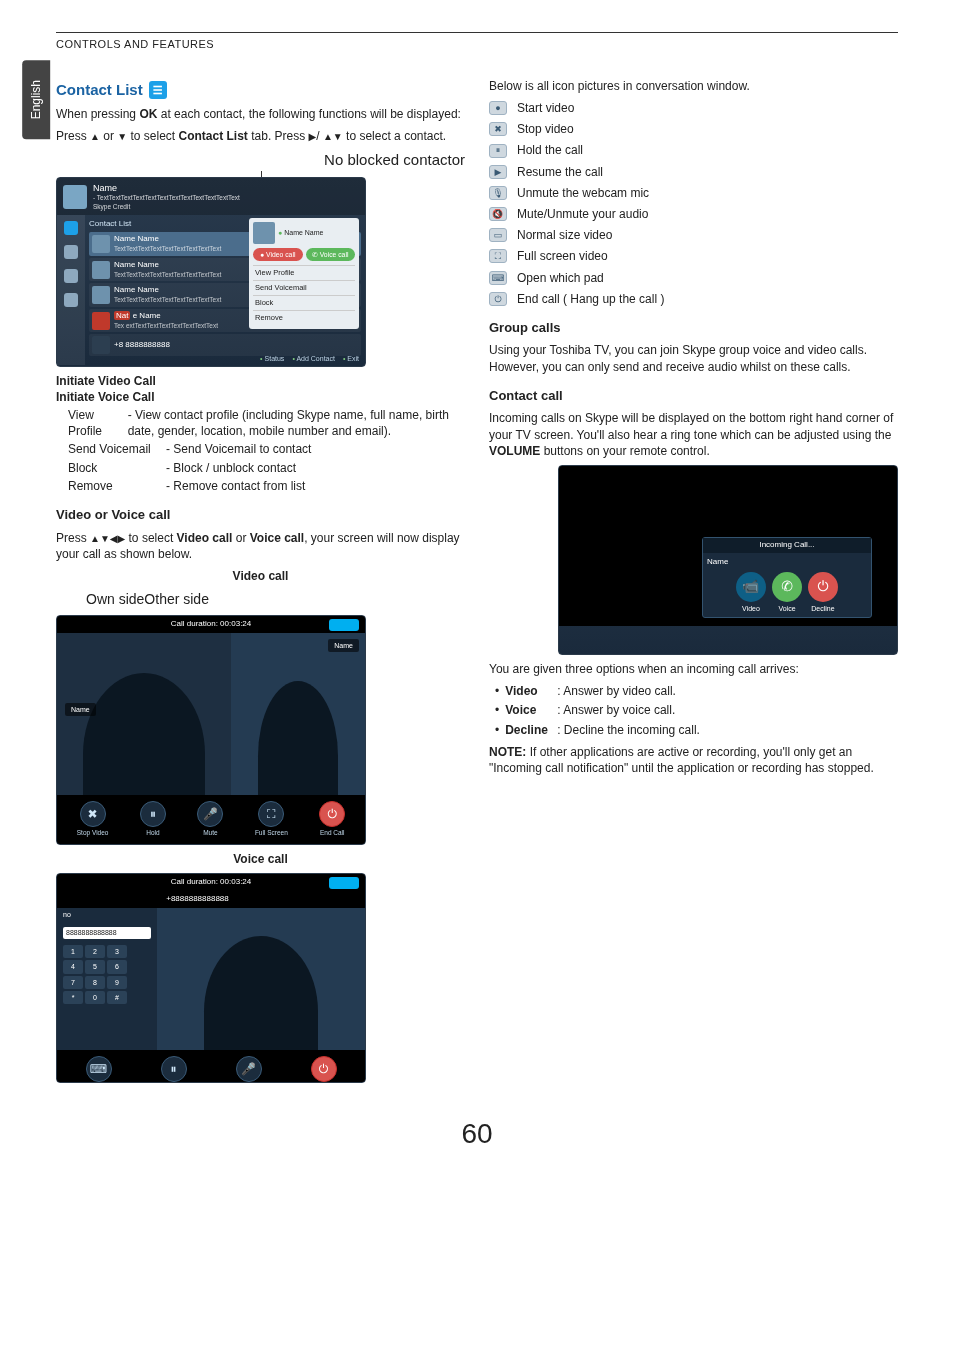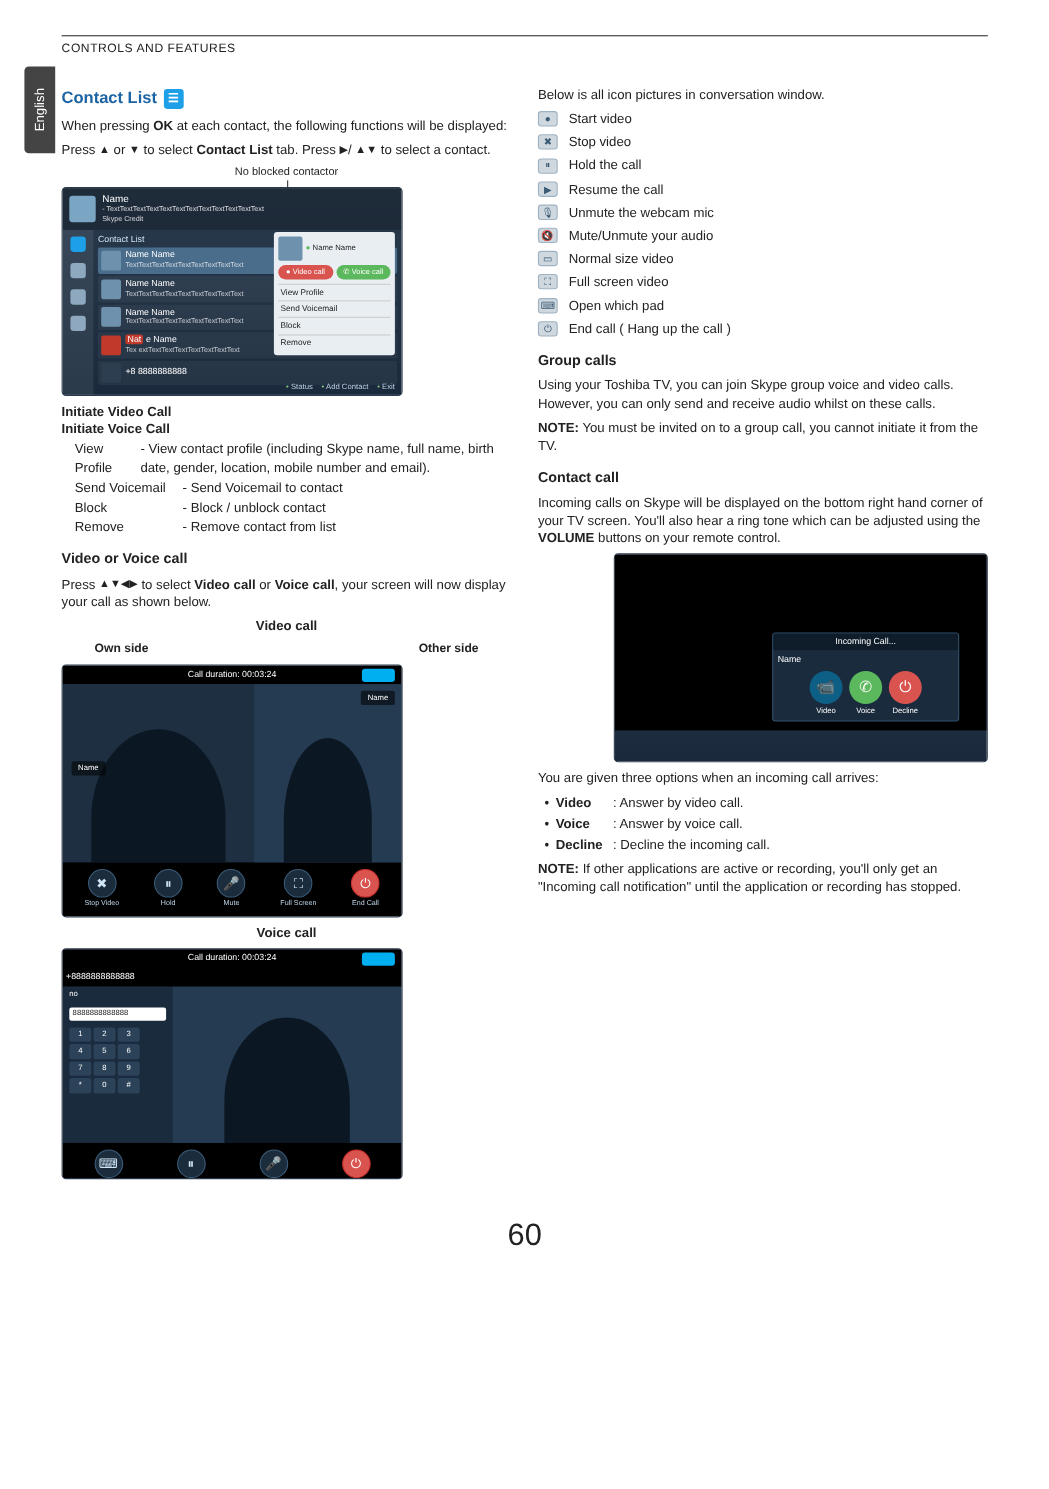--- a/index.html
+++ b/index.html
@@ -110,21 +110,21 @@
   .cir.red { background:#d9534f; border-color:#c9302c; color:#fff;}
   .skype-logo { position:absolute; top:3px; right:6px; width:30px; height:12px; background:#00aff0; border-radius:3px;}
 
   .voice-shot { width:310px; height:210px;}
   .dialpad { display:grid; grid-template-columns:repeat(3,20px); gap:2px; margin:6px;}
   .key { background:#2b4258; text-align:center; font-size:7px; padding:2px 0; border-radius:2px;}
   .voice-body { display:flex; height:142px;}
   .voice-left { width:100px; background:#1a2b3d; position:relative;}
   .num-field { background:#fff; color:#222; font-size:7px; padding:1px 3px; margin:6px; border-radius:2px;}
 
-  .labels-row { display:flex; justify-content:space-between; font-size:11px; padding:0 30px; margin-bottom:2px;font-weight:bold;}
+  .labels-row { display:flex; font-size:14px; padding:0 30px; margin-bottom:2px;}
   .caption { text-align:center; font-weight:bold; font-size:12px; margin:6px 0;}
 
   
   .icon-list { margin:6px 0;}
   .il-row { display:flex; align-items:center; gap:10px; margin:5px 0;}
   .il-ic { width:18px; height:14px; border-radius:3px; background:#cfd8df; border:1px solid #9fb2c2; display:flex; align-items:center; justify-content:center; font-size:9px; color:#3a5a74;}
 
   .ic-shot { width:340px; height:190px; margin-left:auto;}
   .ic-body { height:160px; background:#000; position:relative;}
   .ic-panel { position:absolute; right:25px; bottom:8px; width:170px; background:#1a2b3d; border:1px solid #33536f; border-radius:3px; padding:4px; font-size:8px;}
@@ -133,21 +133,21 @@
   .ic-btn { display:flex; flex-direction:column; align-items:center; gap:2px; font-size:7px;}
   .ic-cir { width:30px; height:30px; border-radius:50%; display:flex; align-items:center; justify-content:center; font-size:14px;}
   .ic-cir.blue{background:#0e5f86;} .ic-cir.green{background:#5cb85c;} .ic-cir.redc{background:#d9534f;}
 
   ul.bul { list-style:none; margin:6px 0 6px 6px;}
   ul.bul li { display:flex; gap:6px; margin:3px 0;align-items:center;}
   ul.bul li::before { content:"•"; }
   .opt-term { font-weight:bold; width:52px; display:inline-block;}
 
   .page-num { text-align:center; font-size:28px; margin-top:26px;}
-  .callout { position:relative; text-align:center; font-size:10px; margin-bottom:2px;}
+  .callout { position:relative; text-align:right; font-size:15px; margin-bottom:2px;}
   .callout::after {
     content:""; position:absolute; left:50%; bottom:-8px; width:1px; height:8px; background:#333;
   }
 </style>
 </head>
 <body>
 
 <div class="page">
   <div class="header-line"></div>
   <div class="running-head">CONTROLS AND FEATURES</div>
@@ -309,21 +309,21 @@
               <div class="cir red">⏻</div>
               <span>End Call</span>
             </div>
         </div>
       </div>
 
       <div class="caption">Voice call</div>
       <div class="shot voice-shot">
         <div class="skype-logo"></div>
         <div class="vs-bar">Call duration: 00:03:24</div>
-        <div class="vs-bar" style="text-align:left;padding-right:30px;">+8888888888888</div>
+        <div class="vs-bar" style="text-align:center;padding-right:30px;">+8888888888888</div>
         <div class="voice-body">
           <div class="voice-left">
             <div style="font-size:7px;padding:2px 6px;">no</div>
             <div class="num-field">8888888888888</div>
             <div class="dialpad">
               <div class="key">1</div>
                 <div class="key">2</div>
                 <div class="key">3</div>
               <div class="key">4</div>
                 <div class="key">5</div>
@@ -397,21 +397,20 @@
             <span>Open which pad</span>
           </div>
         <div class="il-row">
             <div class="il-ic">⏻</div>
             <span>End call ( Hang up the call )</span>
           </div>
       </div>
 
       <h3 class="sub">Group calls</h3>
       <p>Using your Toshiba TV, you can join Skype group voice and video calls. However, you can only send and receive audio whilst on these calls.</p>
-      <p><span class="bold">NOTE:</span><span> You must be invited on to a group call, you cannot initiate it from the TV.</span></p>
 
       <h3 class="sub">Contact call</h3>
       <p>
         <span>Incoming calls on Skype will be displayed on the bottom right hand corner of your TV screen. You'll also hear a ring tone which can be adjusted using the </span><span class="bold">VOLUME</span><span> buttons on your remote control.</span>
       </p>
 
       <div class="shot ic-shot">
         <div class="ic-body">
           <div class="ic-panel">
             <div class="ic-title">Incoming Call...</div>

